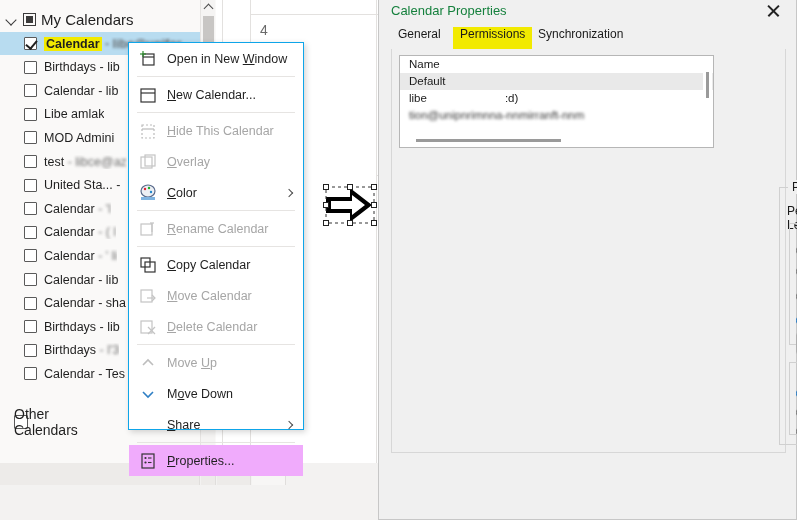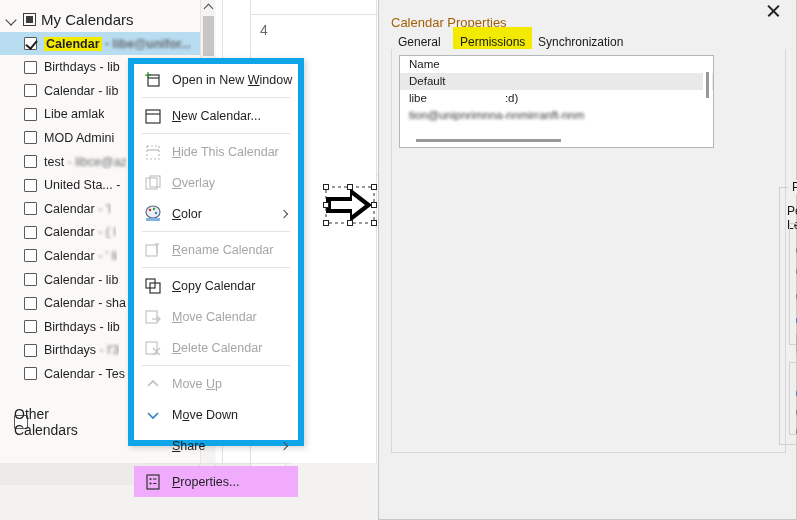--- a/index.html
+++ b/index.html
@@ -56,51 +56,51 @@
   .cg-v { position:absolute; top:0; bottom:0; width:1px; background:#e3e1df; }
   .cg-h { position:absolute; left:0; right:0; height:1px; background:#e3e1df; }
   .cg-num { position:absolute; font-size:14px; color:#6a6a6a; }
   .cg-ev { position:absolute; background:#cfe3f5; color:#1f3550; font-size:10px;
            padding:1px 2px; white-space:nowrap; overflow:hidden; }
 
   .bottom-strip { position:absolute; left:0; top:463px; width:390px; height:57px; background:#f3f2f1; }
   .bs-seg { position:absolute; top:0; height:22px; background:#edebe9; border-right:1px solid #e0dedc; }
 
   
-  .ctx { position:absolute; left:128px; top:58px; width:176px; height:388px;
-         background:#ffffff; border:6px solid #0ea5e9;
+  .ctx { position:absolute; left:128px; top:42px; width:176px; height:388px;
+         background:#ffffff; border:1px solid #0ea5e9;
          box-shadow: 2px 2px 6px rgba(0,0,0,.17); }
   .ctx-item { position:relative; height:31px; display:flex; align-items:center; padding-left:38px;
               font-size:12.5px; color:#1f1f1f; }
   .ctx-item.dis { color:#a6a6a6; }
   .ctx-sep { height:1px; background:#e6e4e2; margin:2px 8px; }
   .ctx-ico { position:absolute; left:10px; top:50%; transform:translateY(-50%);
              width:18px; height:18px; }
   .ctx-arrow { position:absolute; right:11px; top:50%; width:6px; height:6px;
                border-right:1.5px solid #4a4a4a; border-top:1.5px solid #4a4a4a;
                transform:translateY(-50%) rotate(45deg); }
   .ctx-item .und { text-decoration:underline; }
 
   
   .arrow-wrap { position:absolute; left:320px; top:183px; width:60px; height:44px; }
   .h-handle { position:absolute; width:6px; height:6px; background:#ffffff; border:1px solid #222; }
 
   
   .dlg { position:absolute; left:378px; top:-10px; width:419px; height:530px;
          background:#f0f0f0; border:1px solid #c7c7c7; }
-  .dlg-title { position:absolute; left:12px; top:24px; font-size:13px; color:#a16207; }
+  .dlg-title { position:absolute; left:12px; top:12px; font-size:13px; color:#15803d; }
   .dlg-close { position:absolute; right:8px; top:8px; width:30px; height:24px; }
   .dlg-close::before, .dlg-close::after {
       content:""; position:absolute; left:8px; top:11px; width:15px; height:1.6px; background:#222; }
   .dlg-close::before { transform:rotate(45deg); }
   .dlg-close::after  { transform:rotate(-45deg); }
 
   .tabs { position:absolute; left:12px; top:36px; width:395px; height:22px; }
   .tab { position:absolute; top:0; height:22px; font-size:12px; color:#1a1a1a;
-         display:flex; align-items:flex-end; padding:0 7px; }
+         display:flex; align-items:flex-start; padding:0 7px; }
   .tab.active { background:#f2ea00; }
   .tabstrip-line { position:absolute; left:12px; top:58px; width:395px; height:1px; background:#cfcfcf; }
 
   .panel { position:absolute; left:12px; top:58px; width:395px; height:404px;
            background:#f0f0f0; border:1px solid #d7d7d7; border-top:none; }
 
   .namebox { position:absolute; left:20px; top:64px; width:315px; height:93px;
              background:#ffffff; border:1px solid #b6b6b6; overflow:hidden; }
   .nb-row { height:17px; line-height:17px; padding-left:9px; font-size:11.5px; color:#1a1a1a; white-space:nowrap;}
   .nb-row.hdr { font-weight:normal; }

